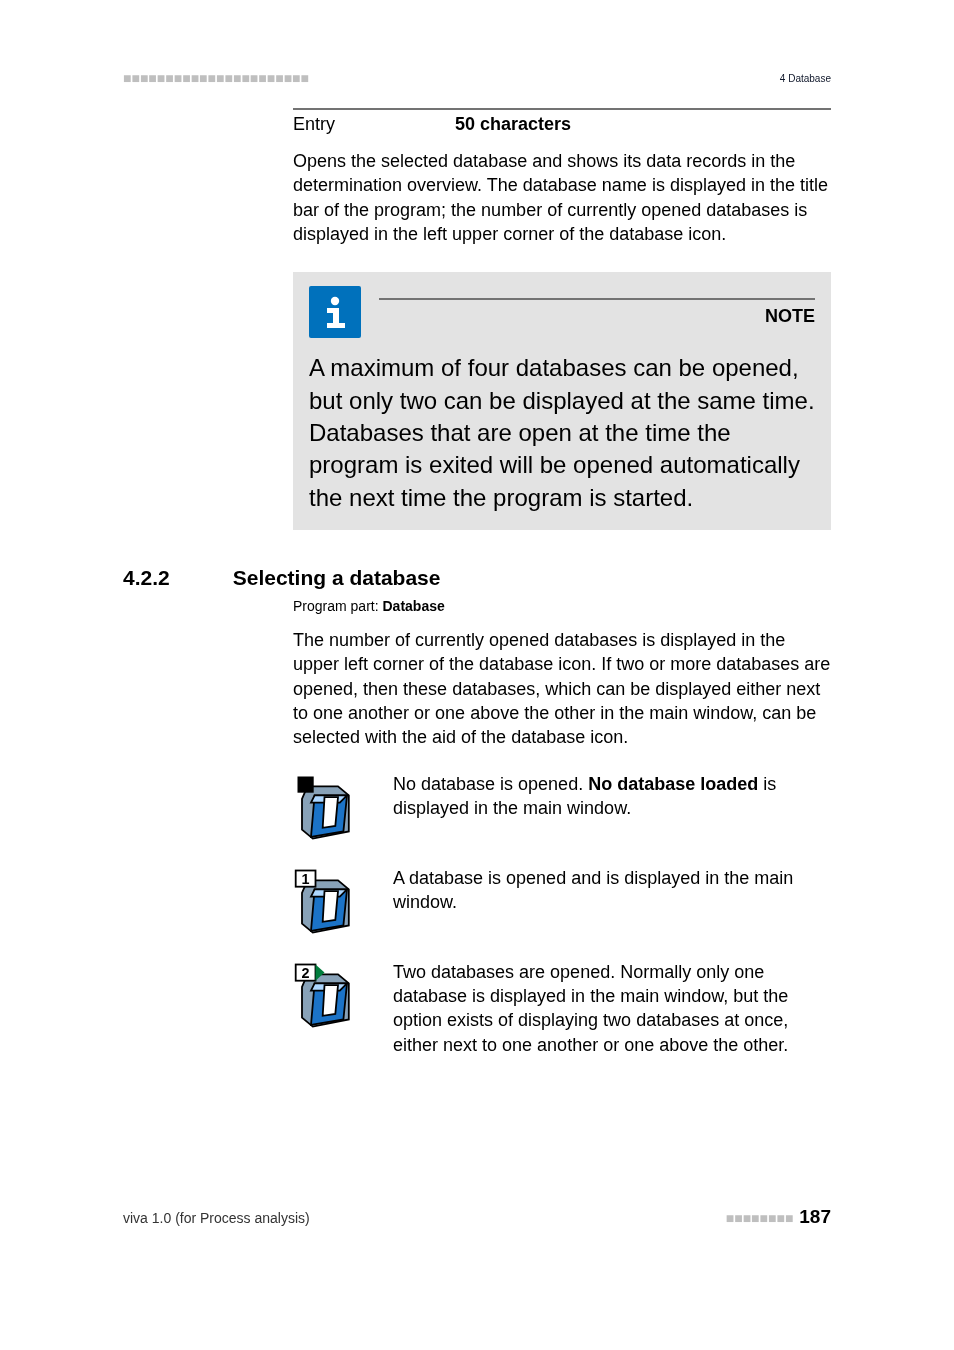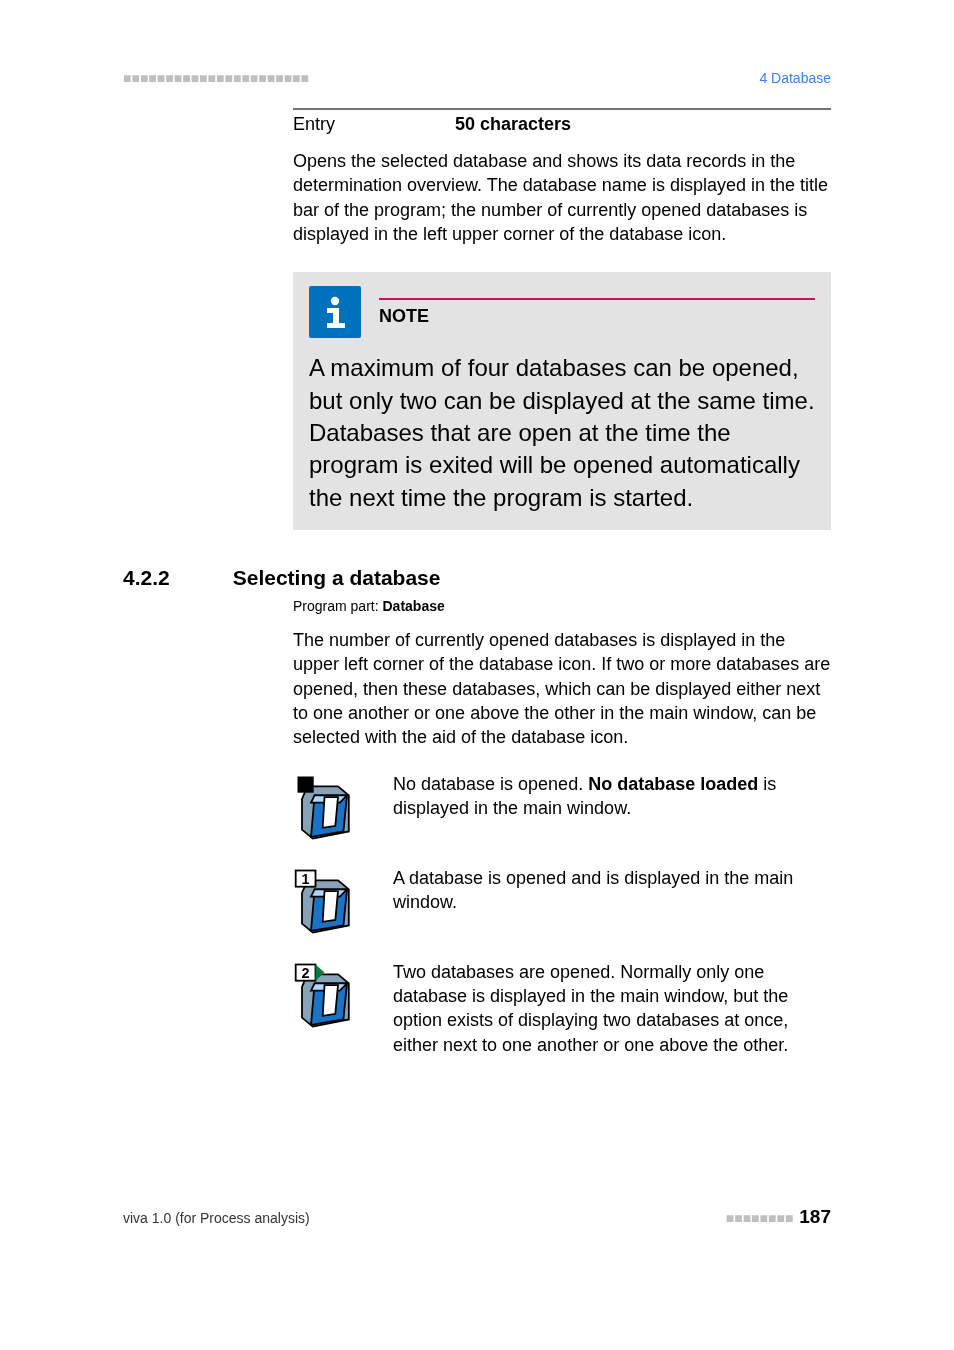--- a/index.html
+++ b/index.html
@@ -25,22 +25,22 @@
   margin-bottom: 22px;
 }
 .dashes {
   letter-spacing: 0;
   color: #bfbfbf;
   font-size: 14px;
   font-weight: bold;
   white-space: nowrap;
 }
 .chapter {
-  font-size: 14px;
-  color: #3b82f6;
+  font-size: 10px;
+  color: #0f172a;
 }
 .content-indent {
   margin-left: 170px; 
 }
 .entry-row {
   border-top: 2px solid #737373;
   padding-top: 4px;
   display: flex;
   align-items: baseline;
   gap: 90px;
@@ -63,22 +63,23 @@
   margin-top: 26px;
   padding: 14px 16px 16px 16px;
 }
 .note-head {
   display: flex;
   align-items: center;
   gap: 18px;
 }
 .note-head .note-title-wrap {
   flex: 1;
-  border-top: 2px solid #be185d;
+  border-top: 2px solid #737373;
   padding-top: 6px;
+  text-align: right;
 }
 .note-title {
   font-weight: 700;
   font-size: 18px;
 }
 .info-icon {
   width: 52px;
   height: 52px;
   background: #0071bc;
   display: flex;

